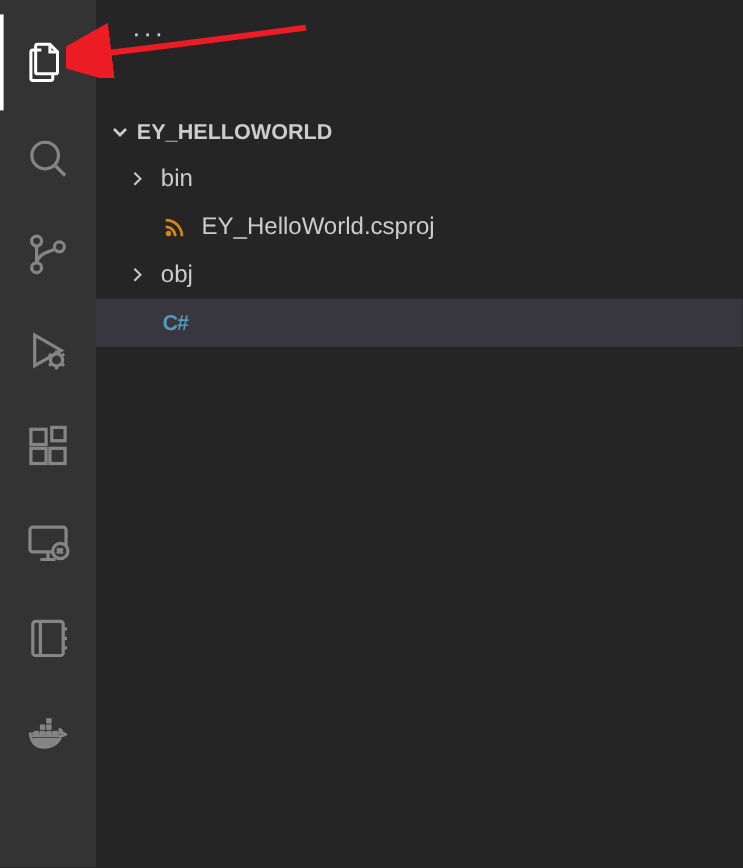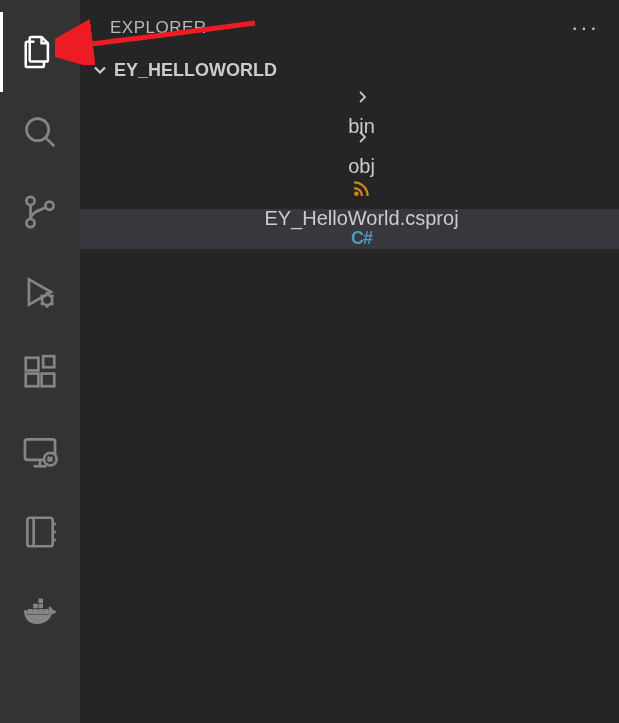--- a/index.html
+++ b/index.html
@@ -72,34 +72,34 @@
 
   .section-header {
     display: flex;
     align-items: flex-start;
     padding: 4px 10px;
     font-size: 18px;
     font-weight: 700;
     color: #cccccc;
     cursor: pointer;
     gap: 4px;
+    margin-top: 40px;
   }
   .section-header svg { width: 20px; height: 20px; }
 
   .tree { padding-top: 4px; }
   .tree-row {
     display: flex;
     align-items: center;
     height: 40px;
     padding-left: 24px;
     font-size: 20px;
     color: #cccccc;
     cursor: pointer;
     gap: 10px;
-    flex-direction: column;
   }
   .tree-row.selected {
     background: #37373d;
   }
   .tree-row .twisty {
     width: 20px;
     height: 20px;
     display: flex;
     align-items: center;
     justify-content: center;
@@ -214,63 +214,62 @@
       <path d="M2 13 h17 c2 0 3 -1 3 -1 c-1 -1 -2 -0.5 -2 -0.5 c0 -2 -1.5 -2.5 -1.5 -2.5 c-0.5 1.5 0.5 2.5 0.5 2.5 H2 c0 4 3 7 8 7 c6 0 9 -4 9 -5" fill="none" stroke="currentColor" stroke-width="1.2"></path>
       <path d="M2 13 c0 4 3 7 8 7 c6 0 9 -4 9.5 -6 H2 Z"></path>
     </svg>
   </div>
 
 </div>
 
 <div class="sidebar">
 
   <div class="sidebar-header">
-    <span>EXPLORER</span>
     <span class="more-dots">···</span>
   </div>
 
   <div class="section-header">
     <svg viewBox="0 0 16 16" fill="currentColor">
       <path d="M4 6 l4 4 l4 -4" fill="none" stroke="currentColor" stroke-width="1.8"></path>
     </svg>
     <span>EY_HELLOWORLD</span>
   </div>
 
   <div class="tree">
 
     <div class="tree-row">
       <span class="twisty">
         <svg viewBox="0 0 16 16" width="16" height="16">
             <path d="M6 3 l5 5 l-5 5" fill="none" stroke="currentColor" stroke-width="1.8"></path>
           </svg>
       </span>
       <span>bin</span>
-    </div>
-
-    <div class="tree-row">
-      <span class="twisty">
-        <svg viewBox="0 0 16 16" width="16" height="16">
-            <path d="M6 3 l5 5 l-5 5" fill="none" stroke="currentColor" stroke-width="1.8"></path>
-          </svg>
-      </span>
-      <span>obj</span>
     </div>
 
     <div class="tree-row">
       <span class="twisty"></span>
       <span class="file-icon rss">
         <svg viewBox="0 0 16 16" width="18" height="18" fill="currentColor">
           <circle cx="3" cy="13" r="2"></circle>
           <path d="M1 7 a8 8 0 0 1 8 8 h-2 a6 6 0 0 0 -6 -6 Z"></path>
           <path d="M1 2 a13 13 0 0 1 13 13 h-2 A11 11 0 0 0 1 4 Z"></path>
         </svg>
       </span>
       <span>EY_HelloWorld.csproj</span>
     </div>
 
+    <div class="tree-row">
+      <span class="twisty">
+        <svg viewBox="0 0 16 16" width="16" height="16">
+            <path d="M6 3 l5 5 l-5 5" fill="none" stroke="currentColor" stroke-width="1.8"></path>
+          </svg>
+      </span>
+      <span>obj</span>
+    </div>
+
     <div class="tree-row selected">
       <span class="twisty"></span>
       <span class="file-icon csharp">C#</span>
     </div>
 
   </div>
 </div>
 
 <svg class="annotation" viewBox="0 0 210 60">
   <defs>

